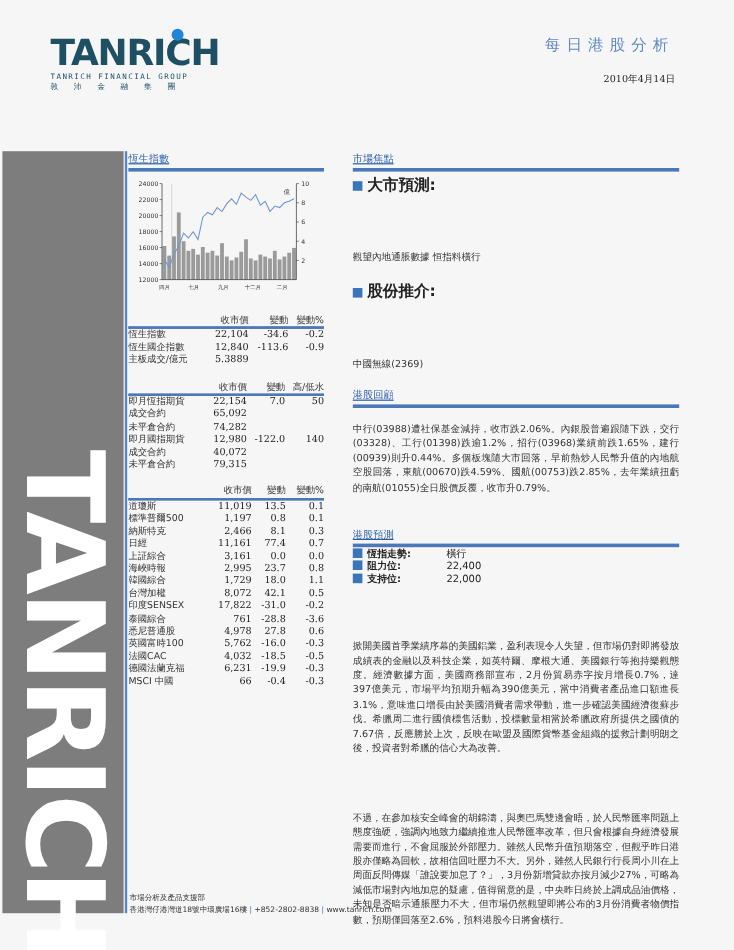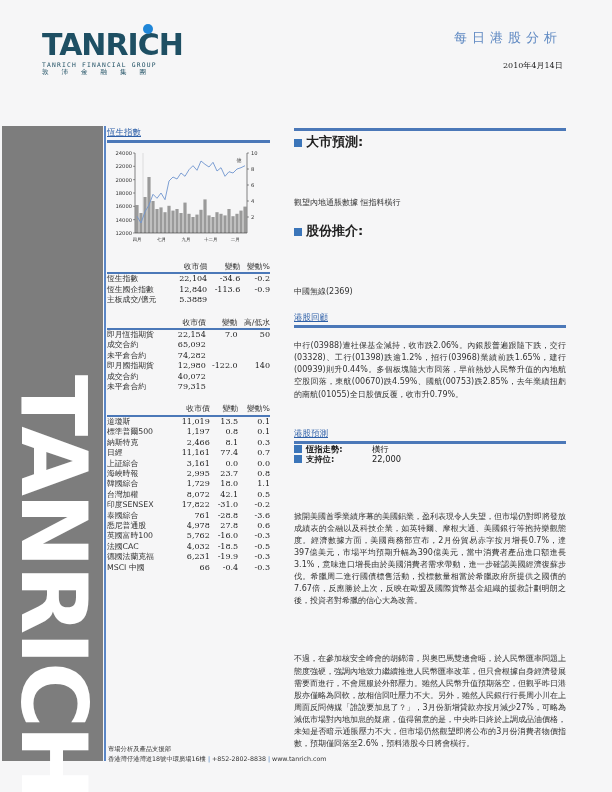--- a/index.html
+++ b/index.html
@@ -310,20 +310,21 @@
           <td class="lbl">MSCI 中國</td>
           <td class="n">66</td>
           <td class="n">-0.4</td>
           <td class="n">-0.3</td>
         </tr>
       </tbody>
   </table>
 </div>
 
 <div class="right">
+  <div class="sec-title">市場焦點</div>
   <div class="sec-bar"></div>
   <div style="margin-top:2px;" class="b-title">
     <span class="bullet"></span><span>大市預測:</span>
   </div>
   <div class="txt">觀望內地通脹數據 恒指料橫行</div>
   <div style="margin-top:13px;" class="b-title">
     <span class="bullet"></span><span>股份推介:</span>
   </div>
   <div class="txt">中國無線(2369)</div>
 
@@ -331,20 +332,24 @@
   <div class="sec-bar"></div>
   <div class="txt" style="margin-top:12px;">中行(03988)遭社保基金減持，收市跌2.06%。內銀股普遍跟隨下跌，交行(03328)、工行(01398)跌逾1.2%，招行(03968)業績前跌1.65%，建行(00939)則升0.44%。多個板塊隨大市回落，早前熱炒人民幣升值的內地航空股回落，東航(00670)跌4.59%、國航(00753)跌2.85%，去年業績扭虧的南航(01055)全日股價反覆，收市升0.79%。</div>
 
   <div style="margin-top:27px;" class="sec-title">港股預測</div>
   <div class="sec-bar"></div>
   <div class="kv">
     <span class="k"><span class="bullet"></span><span>恆指走勢:</span></span>
     <span>橫行</span>
   </div>
   <div class="kv">
+    <span class="k"><span class="bullet"></span><span>阻力位:</span></span>
+    <span>22,400</span>
+  </div>
+  <div class="kv">
     <span class="k"><span class="bullet"></span><span>支持位:</span></span>
     <span>22,000</span>
   </div>
   <div class="txt">掀開美國首季業績序幕的美國鋁業，盈利表現令人失望，但市場仍對即將發放成績表的金融以及科技企業，如英特爾、摩根大通、美國銀行等抱持樂觀態度。經濟數據方面，美國商務部宣布，2月份貿易赤字按月增長0.7%，達397億美元，市場平均預期升幅為390億美元，當中消費者產品進口額進長3.1%，意味進口增長由於美國消費者需求帶動，進一步確認美國經濟復蘇步伐。希臘周二進行國債標售活動，投標數量相當於希臘政府所提供之國債的7.67倍，反應勝於上次，反映在歐盟及國際貨幣基金組織的援救計劃明朗之後，投資者對希臘的信心大為改善。</div>
   <div class="txt">不過，在參加核安全峰會的胡錦濤，與奧巴馬雙邊會晤，於人民幣匯率問題上態度強硬，強調內地致力繼續推進人民幣匯率改革，但只會根據自身經濟發展需要而進行，不會屈服於外部壓力。雖然人民幣升值預期落空，但觀乎昨日港股亦僅略為回軟，故相信回吐壓力不大。另外，雖然人民銀行行長周小川在上周面反問傳媒「誰說要加息了？」，3月份新增貸款亦按月減少27%，可略為減低市場對內地加息的疑慮，值得留意的是，中央昨日終於上調成品油價格，未知是否暗示通脹壓力不大，但市場仍然觀望即將公布的3月份消費者物價指數，預期僅回落至2.6%，預料港股今日將會橫行。</div>
 </div>
 
 <div class="footer">
   <div>市場分析及產品支援部</div>
   <div>

